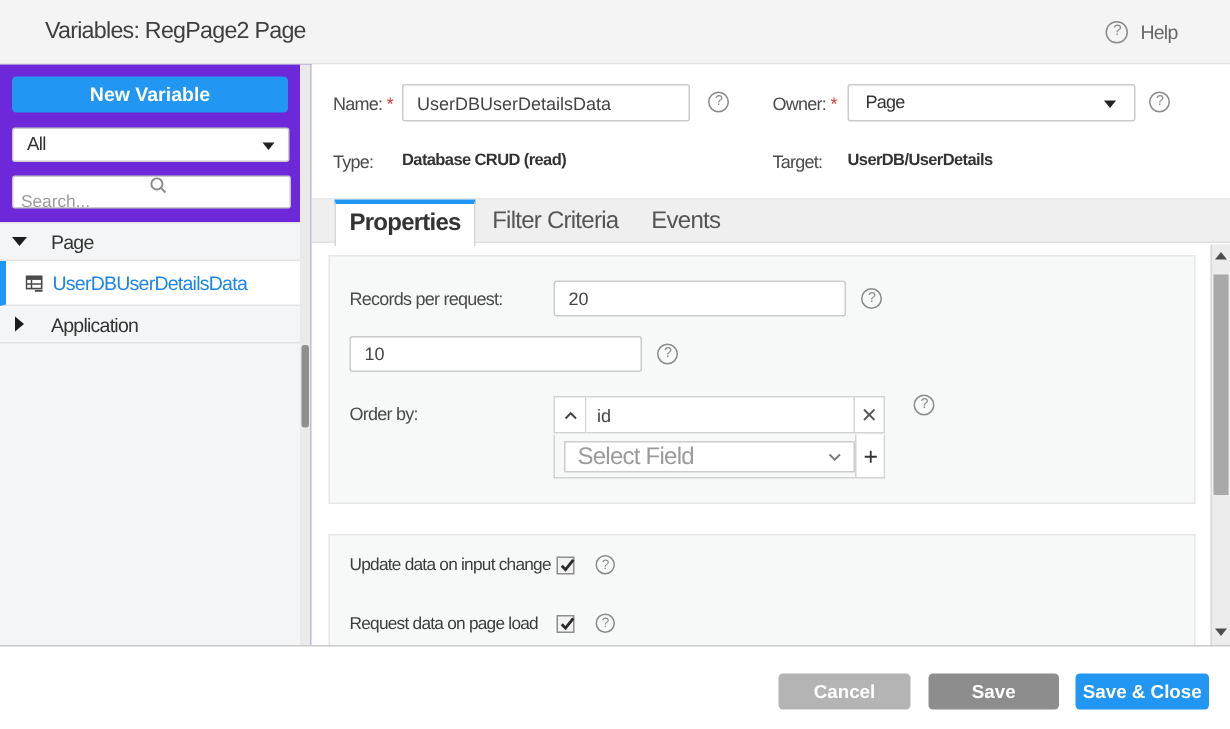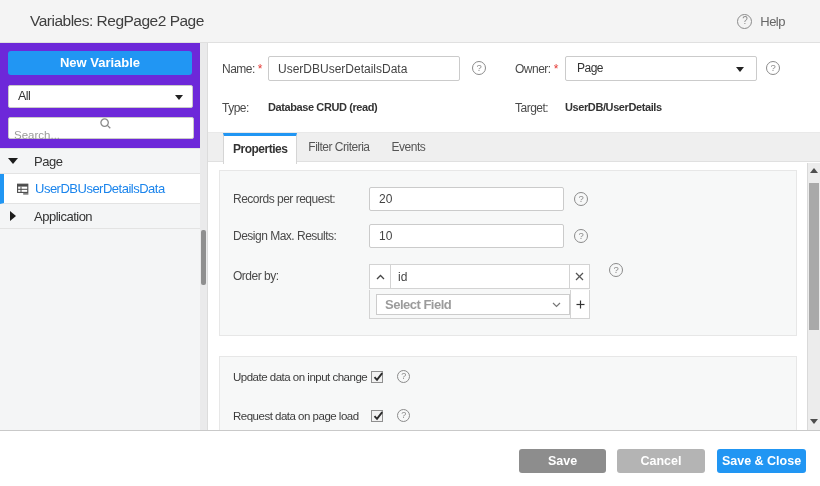--- a/index.html
+++ b/index.html
@@ -89,21 +89,21 @@
   .help-b { position:absolute; left:558px; top:18px; }
   .type-label { position:absolute; left:14px; top:58px; }
   .type-value { position:absolute; left:60px; top:58px; }
   .target-label { position:absolute; left:307px; top:58px; }
   .target-value { position:absolute; left:357px; top:58px; }
 
   
   .tabs { position:absolute; left:0; top:89px; right:0; height:30px;
           background:#efefef; border-bottom:1px solid #e0e0e0;
           border-top:1px solid #e9e9e9; display:flex; }
-  .tab { font-size:12px; color:#555; line-height:29px; padding:0 11px;
+  .tab { font-size:16px; color:#555; line-height:29px; padding:0 11px;
          cursor:pointer; }
   .tab.active { margin-left:15px; background:#fff; border-top:3px solid #2196f3;
                 border-left:1px solid #d5d5d5; border-right:1px solid #d5d5d5;
                 color:#333; font-weight:bold; line-height:26px; height:31px;
                 position:relative; z-index:1; padding:0 9px; }
 
   
   .content { position:absolute; left:0; top:120px; right:0; bottom:0; background:#fff; }
   .card { position:absolute; left:11px; width:578px; background:#f7f8f8;
           border:1px solid #e7e7e7; }
@@ -123,22 +123,22 @@
   .ob-up { width:22px; height:25px; border:1px solid #d3d3d3; background:#fff;
            display:flex; align-items:center; justify-content:center; cursor:pointer; }
   .ob-input { flex:1; height:25px; border:1px solid #d3d3d3; border-left:none;
               border-radius:0; padding-left:7px; }
   .ob-x { width:20px; height:25px; border:1px solid #d3d3d3; border-left:none;
           background:#fff; display:flex; align-items:center; justify-content:center;
           cursor:pointer; }
   .ob-r2 { display:flex; height:29px; border:1px solid #d3d3d3; border-top:none; }
   .ob-r2-left { flex:1; padding:4px 0 0 6px; }
   .sel-field { position:relative; width:194px; height:21px; border:1px solid #ccc;
-               background:#fff; font-size:13px; color:#9b9b9b; line-height:19px;
-               padding-left:8px; cursor:pointer;font-weight:bold; }
+               background:#fff; font-size:16px; color:#9b9b9b; line-height:19px;
+               padding-left:8px; cursor:pointer; }
   .sel-field svg { position:absolute; right:8px; top:7px; }
   .ob-plus { width:20px; border-left:1px solid #d3d3d3; background:#fff;
              display:flex; align-items:center; justify-content:center;
              cursor:pointer; }
   .row-order .help14 { margin-left:19px; margin-top:-1px; }
 
   .crow { position:absolute; left:13px; display:flex; align-items:center; }
   .crow .clabel { width:138px; font-size:11.5px; color:#3c3c3c; flex:none; white-space:nowrap; }
   .crow-a { top:13px; }
   .crow-b { top:52px; }
@@ -251,21 +251,20 @@
     </div>
 
     <div class="content">
       <div class="card card1">
         <div class="prow row-records">
           <span class="plabel">Records per request:</span>
           <input class="txt-input pinput" value="20" style="">
           <span class="help14">?</span>
         </div>
         <div class="prow row-max">
-          <span class="plabel">Design Max. Results:</span>
           <input class="txt-input pinput" value="10" style="">
           <span class="help14">?</span>
         </div>
         <div class="prow row-order">
           <span class="plabel">Order by:</span>
           <div class="ob">
             <div class="ob-r1">
               <div class="ob-up">
                 <svg width="9" height="6" viewBox="0 0 9 6">
                   <polyline points="1,5 4.5,1.5 8,5" fill="none" stroke="#444" stroke-width="1.3"></polyline>
@@ -328,19 +327,19 @@
         <div class="vs-thumb"></div>
         <div class="vs-down">
             <span class="tri-down-s"></span>
           </div>
       </div>
     </div>
   </div>
 
   <div class="footer">
     <div class="fbtns">
+      <button class="fbtn btn-cancel">Cancel</button>
       <button class="fbtn btn-save">Save</button>
-      <button class="fbtn btn-cancel">Cancel</button>
       <button class="fbtn btn-saveclose">Save &amp; Close</button>
     </div>
   </div>
 
 </div>
 
 </body></html>

